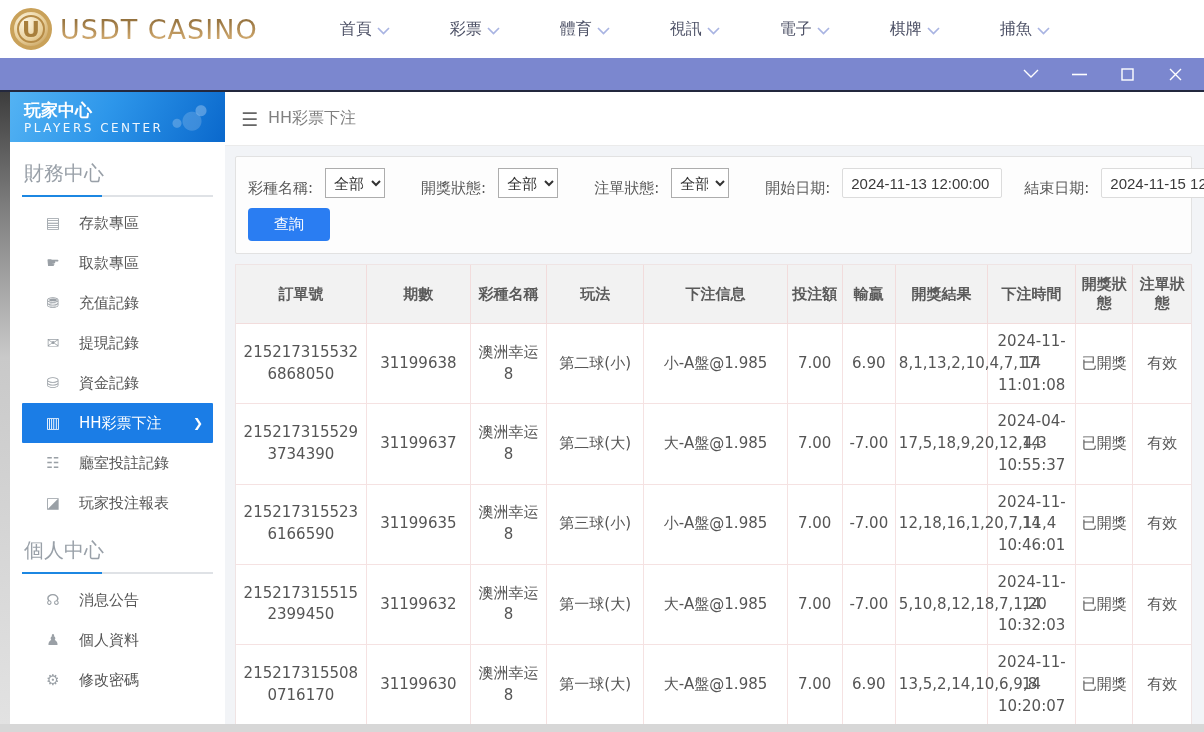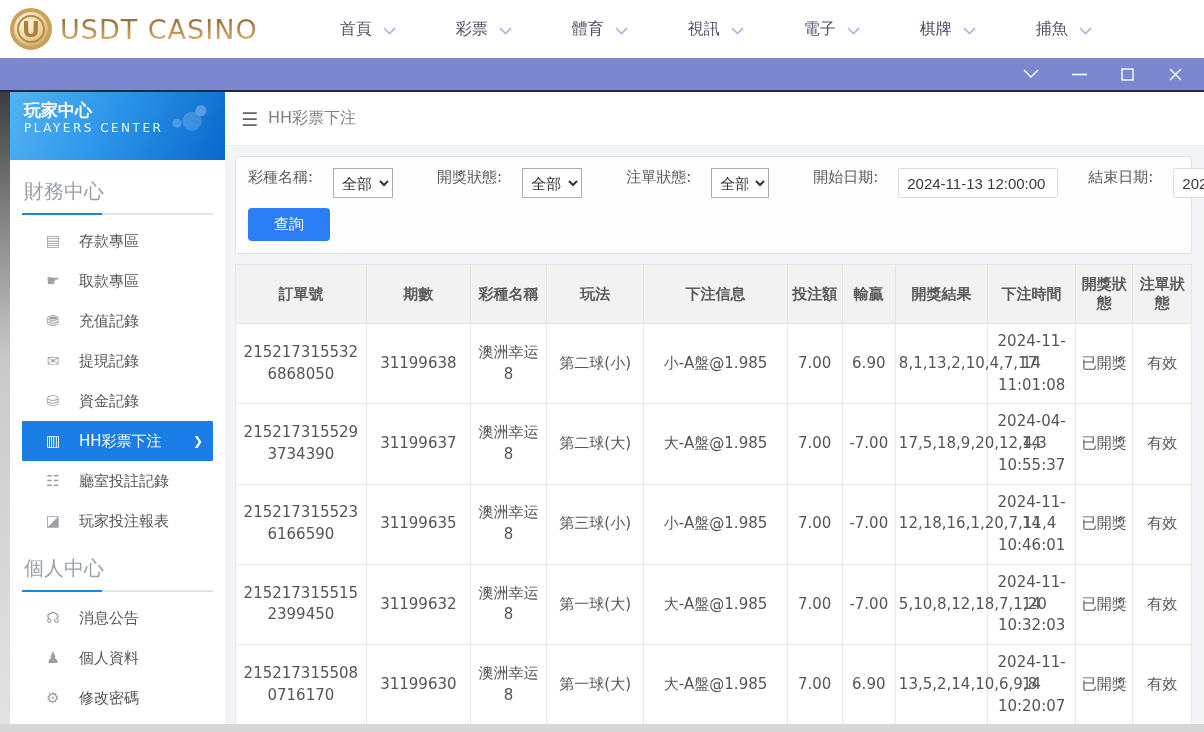--- a/index.html
+++ b/index.html
@@ -11,33 +11,33 @@
   .topbar { height:58px; background:#fff; display:flex; align-items:center; padding-left:10px; flex:0 0 auto; }
   .logo { display:flex; align-items:center; gap:8px; cursor:pointer; }
   .coin { width:42px; height:42px; border-radius:50%; border:4px solid #c9a159; background:radial-gradient(circle at 35% 30%, #fdf6e3, #e8cf9a 55%, #b98c44);
           display:flex; align-items:center; justify-content:center; }
   .coin span { font-size:22px; font-weight:bold; color:#a87f3c; border:2px solid #b68b46; border-radius:50%; width:28px; height:28px; display:flex; align-items:center; justify-content:center; }
   .logo-text { font-size:27px; font-weight:400; letter-spacing:1px;
                background:linear-gradient(180deg,#8d6b38 10%, #c9a express 0, #caa369 75%, #e3c691);
                background:linear-gradient(180deg,#8d6b38 10%, #caa369 75%, #e3c691);
                -webkit-background-clip:text; background-clip:text; color:transparent; }
   .mainnav { display:flex; margin-left:52px; }
-  .nav-item { display:flex; align-items:center; gap:11px; padding:0 30px; height:58px; cursor:pointer; color:#4d5166; font-size:16px; }
+  .nav-item { display:flex; align-items:center; gap:5px; padding:0 30px; height:58px; cursor:pointer; color:#4d5166; font-size:16px; }
   .nav-item svg { margin-top:3px; }
 
   
   .titlebar { height:34px; background:#7b87cf; border-bottom:2px solid #23283e; display:flex; align-items:center; justify-content:flex-end; gap:30px; padding-right:20px; flex:0 0 auto; }
   .wbtn { color:#fff; cursor:pointer; display:flex; align-items:center; justify-content:center; width:18px; height:18px; }
 
   
   .main { flex:1 1 auto; display:flex; min-height:0; }
   .sidebar { width:225px; flex:0 0 auto; display:flex; background:#fff; }
   .edge { width:10px; flex:0 0 auto; background:linear-gradient(180deg,#3d3d3d 0%, #7d7d7d 18%, #c9c9c9 42%, #e2e2e2 100%); }
   .side-inner { flex:1; display:flex; flex-direction:column; overflow:hidden; }
-  .side-head { height:68px; background:linear-gradient(115deg,#54b3f3 0%, #2d96ea 45%, #0a68cc 100%); padding:7px 14px; position:relative; overflow:hidden; flex:0 0 auto; }
+  .side-head { height:50px; background:linear-gradient(115deg,#54b3f3 0%, #2d96ea 45%, #0a68cc 100%); padding:7px 14px; position:relative; overflow:hidden; flex:0 0 auto; }
   .side-head .t { color:#fff; font-size:17px; font-weight:bold; line-height:22px; }
   .side-head .s { color:rgba(255,255,255,.92); font-size:12px; letter-spacing:2.5px; }
   .gamepad { position:absolute; right:6px; top:4px; width:60px; height:42px; opacity:.5;
              background:radial-gradient(circle at 70% 35%, rgba(255,255,255,.55) 0 5px, transparent 6px),
                         radial-gradient(circle at 30% 65%, rgba(255,255,255,.45) 0 4px, transparent 5px),
                         radial-gradient(circle at 55% 60%, rgba(255,255,255,.35) 0 9px, transparent 10px); }
   .sections { padding:4px 12px 0 12px; overflow:hidden; }
   .sec-title { font-size:20px; color:#99a0a8; margin:14px 2px 8px 2px; cursor:pointer; }
   .sec-line { height:2px; background:#dfe2e6; margin-bottom:6px; position:relative; }
   .sec-line::before { content:""; position:absolute; left:0; top:0; height:2px; width:80px; background:#1c87e2; }
@@ -47,21 +47,21 @@
   .side-item.active .side-icon { color:#fff; }
   .side-arrow { margin-left:auto; font-size:12px; color:#fff; }
 
   
   .content { flex:1; display:flex; flex-direction:column; background:#f2f4f7; min-width:0; }
   .crumbbar { height:54px; background:#fff; border-bottom:1px solid #ebebeb; display:flex; align-items:center; gap:10px; padding-left:16px; flex:0 0 auto; }
   .burger { font-size:19px; color:#666; cursor:pointer; }
   .crumb-title { font-size:16px; color:#808080; }
 
   .filter-panel { margin:10px 12px 0 10px; background:#fdfdfd; border:1px solid #e2e2e2; border-radius:2px; padding:11px 12px 12px 12px; flex:0 0 auto; }
-  .filter-row { display:flex; align-items:flex-start; gap:20px; color:#5a5a5a; font-size:15px; flex-wrap:nowrap; }
+  .filter-row { display:flex; align-items:flex-end; gap:12px; color:#5a5a5a; font-size:15px; flex-wrap:nowrap; }
   .filter-row label { white-space:nowrap; }
   .filter-row select { height:30px; border:1px solid #adadad; background:#fff; color:#333; font-size:15px; padding:0 4px; margin-right:24px; }
   .sel-lottery { width:166px; } .sel-draw { width:78px; } .sel-order { width:58px; }
   .date-input { width:160px; height:30px; border:1px solid #dcdcdc; border-radius:2px; color:#3a3a3a; font-size:15px; padding:0 8px; margin-right:10px; }
   .query-btn { margin-top:10px; background:#2a7df2; color:#fff; border:none; border-radius:4px; font-size:15px; padding:7px 26px; cursor:pointer; }
 
   .table-panel { margin:10px 12px 0 10px; background:#fff; border:1px solid #efe4e4; flex:0 0 auto; }
   table { width:100%; border-collapse:collapse; table-layout:fixed; }
   th { background:#f2f2f2; color:#5a5a5a; font-size:15px; font-weight:bold; padding:10px 2px; border:1px solid #f2dcdc; border-top:none; }
   th:first-child { border-left:none; } th:last-child { border-right:none; }

